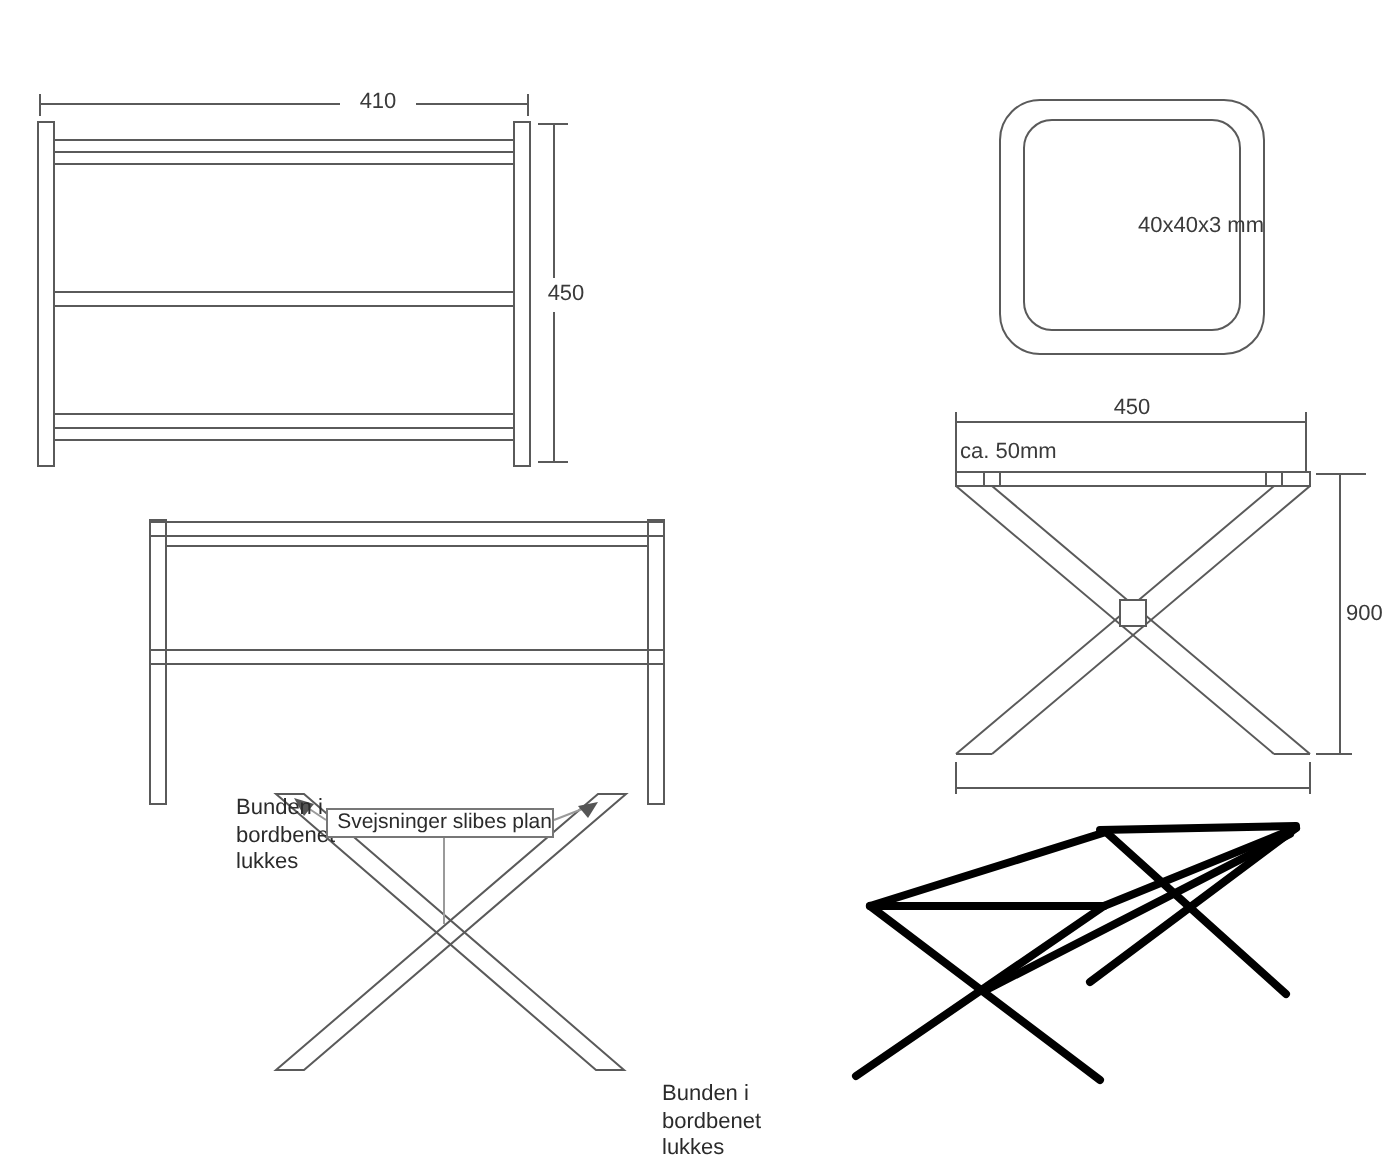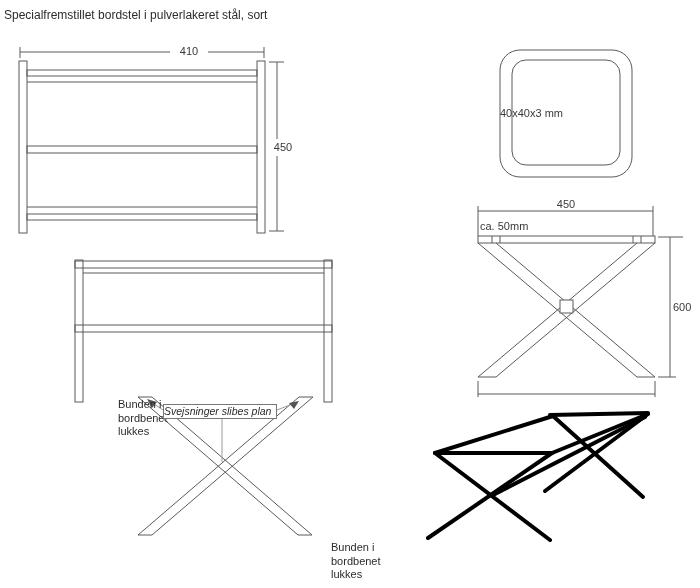--- a/index.html
+++ b/index.html
@@ -6,31 +6,31 @@
   #canvas{
     position:relative;width:700px;height:588px;background:#ffffff;overflow:hidden;
     font-family:"Liberation Sans",sans-serif;color:#2b2b2b;
   }
   #drawing-svg{position:absolute;left:0;top:0;}
   .txt{position:absolute;white-space:nowrap;}
   .title{left:4px;top:8px;font-size:12px;}
   .dim{font-size:11px;color:#3a3a3a;}
   .dim-780{left:170px;top:45px;width:38px;text-align:center;}
   .dim-450-tv{left:268px;top:141px;width:30px;text-align:center;}
-  .cs-label{left:500px;top:107px;width:132px;text-align:left;}
+  .cs-label{left:500px;top:107px;width:132px;text-align:right;}
   .dim-450-sv{left:520px;top:198px;width:92px;text-align:center;}
   .dim-ca50{left:480px;top:220px;}
   .dim-500{left:673px;top:301px;}
   .note{font-size:11px;line-height:13.5px;white-space:pre-line;color:#2b2b2b;margin-left:28px;}
   .note-left{left:90px;top:398px;}
   .note-right{left:303px;top:541px;}
   .weld-box{
     left:163px;top:404px;width:112px;height:13px;
     border:1px solid #777;background:#fff;
-    font-size:10.5px;line-height:13px;text-align:left;white-space:nowrap;font-style:italic;
+    font-size:10.5px;line-height:13px;text-align:right;white-space:nowrap;
   }
 </style>
 </head>
 <body>
 
 <div id="canvas">
 
   <svg id="drawing-svg" width="700" height="588" viewBox="0 0 700 588">
 
     <g fill="none" stroke="#5a5a5a" stroke-width="1">
@@ -127,33 +127,32 @@
       <line x1="435" y1="453" x2="553" y2="416"></line>
       <line x1="552" y1="453" x2="648" y2="414"></line>
       <line x1="435" y1="453" x2="550" y2="540"></line>
       <line x1="552" y1="453" x2="428" y2="538"></line>
       <line x1="553" y1="416" x2="643" y2="497"></line>
       <line x1="648" y1="414" x2="545" y2="491"></line>
       <line x1="495" y1="494" x2="645" y2="417"></line>
     </g>
   </svg>
 
-  <div class="txt title">Specialfremstillet bordstel i pulverlakeret stål, sort</div>
 
   <div class="txt dim dim-780">410</div>
 
   <div class="txt dim dim-450-tv">450</div>
 
   <div class="txt dim cs-label">40x40x3 mm</div>
 
   <div class="txt dim dim-450-sv">450</div>
 
   <div class="txt dim dim-ca50">ca. 50mm</div>
 
-  <div class="txt dim dim-500">600</div>
+  <div class="txt dim dim-500">900</div>
 
   <div class="txt note note-left">Bunden i
 bordbenet
 lukkes</div>
 
   <div class="txt weld-box">Svejsninger slibes plan</div>
 
   <div class="txt note note-right">Bunden i
 bordbenet
 lukkes</div>

